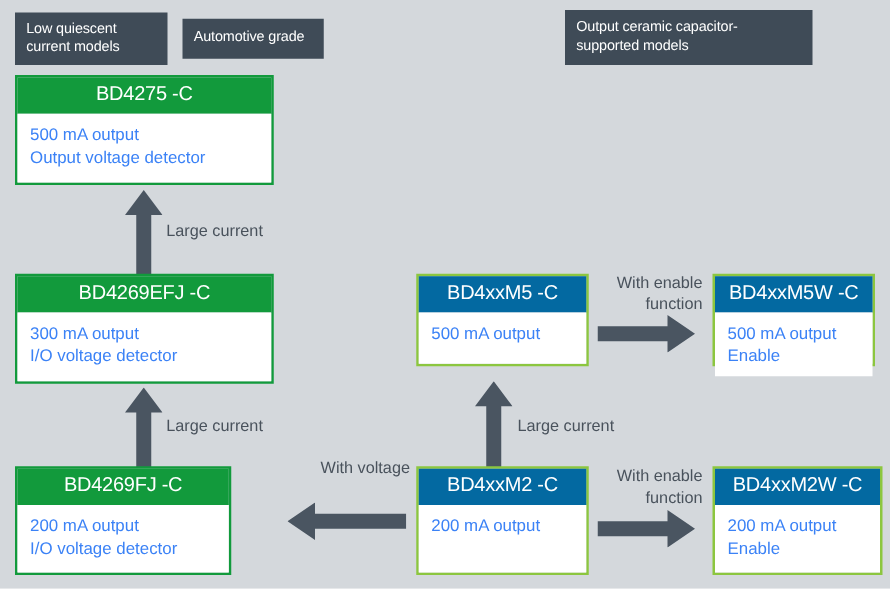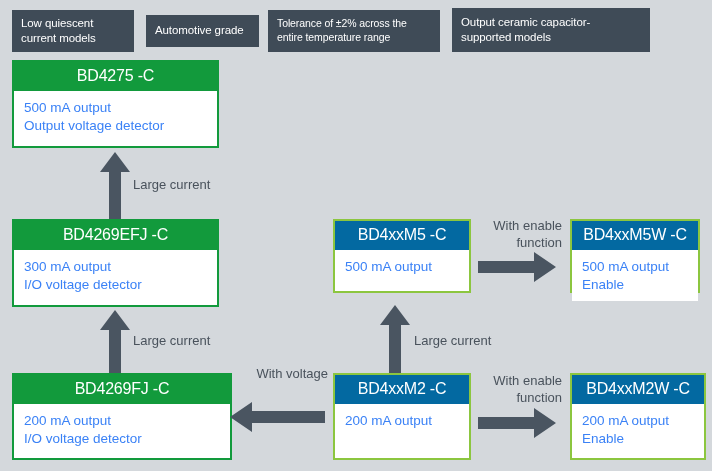--- a/index.html
+++ b/index.html
@@ -93,26 +93,20 @@
       <div>current models</div>
     </div>
   </div>
 
   <div class="chip" style="left:146px; top:15px; width:113px; height:32px; justify-content:flex-start;">
     <div>
       <div>Automotive grade</div>
     </div>
   </div>
 
-  <div class="chip small" style="left:268px; top:10px; width:172px; height:42px;">
-    <div>
-      <div>Tolerance of ±2% across the</div>
-      <div>entire temperature range</div>
-    </div>
-  </div>
 
   <div class="chip" style="left:452px; top:8px; width:198px; height:44px;">
     <div>
       <div>Output ceramic capacitor-</div>
       <div>supported models</div>
     </div>
   </div>
 
   <div class="card green" style="left:12px; top:60px; width:207px; height:88px;">
     <div class="card-title">BD4275 -C</div>
@@ -137,21 +131,21 @@
     </div>
   </div>
 
   <div class="arrow" style="left:100px; top:310px; width:30px; height:64px;">
     <svg width="30" height="64" viewBox="0 0 30 64">
       <polygon points="15,0 30,20 21,20 21,64 9,64 9,20 0,20" fill="#4a5561"></polygon>
     </svg>
   </div>
   <div class="arrow-label" style="left:133px; top:333px;">Large current</div>
 
-  <div class="card green" style="left:12px; top:373px; width:220px; height:87px;">
+  <div class="card green" style="left:12px; top:373px; width:173px; height:87px;">
     <div class="card-title">BD4269FJ -C</div>
     <div class="card-body">
       <div>200 mA output</div>
       <div>I/O voltage detector</div>
     </div>
   </div>
 
   <div class="card lime" style="left:333px; top:219px; width:138px; height:74px;">
     <div class="card-title">BD4xxM5 -C</div>
     <div class="card-body">

